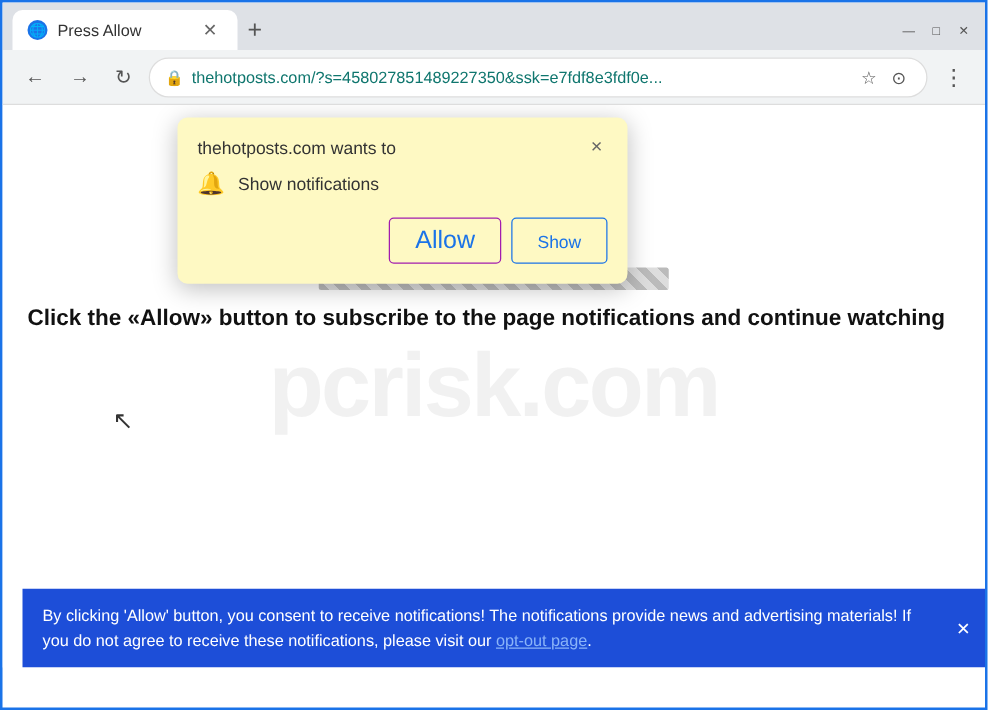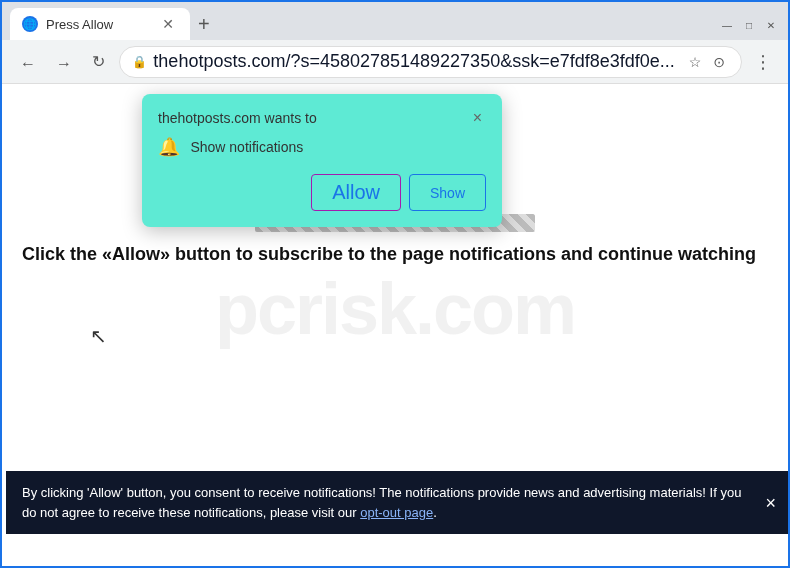--- a/index.html
+++ b/index.html
@@ -83,21 +83,21 @@
       background: #fff;
       border: 1px solid #ddd;
       border-radius: 20px;
       height: 32px;
       display: flex;
       align-items: center;
       padding: 0 12px;
       gap: 6px;
     }
     .lock-icon { font-size: 12px; color: #555; }
-    .address-text { font-size: 18px; color: #0f172a; flex: 1; overflow: hidden; text-overflow: ellipsis; white-space: nowrap; }
+    .address-text { font-size: 13px; color: #0f766e; flex: 1; overflow: hidden; text-overflow: ellipsis; white-space: nowrap; }
     .address-actions { display: flex; gap: 4px; }
     .addr-icon { font-size: 14px; color: #555; cursor: pointer; padding: 2px 4px; }
     .menu-dots { font-size: 18px; color: #555; cursor: pointer; padding: 4px; }
 
     
     .page-content {
       background: #fff;
       position: relative;
       height: calc(568px - 36px - 38px - 44px);
       overflow: hidden;
@@ -116,21 +116,21 @@
       letter-spacing: -2px;
       pointer-events: none;
       user-select: none;
     }
 
     
     .notification-popup {
       position: absolute;
       top: 10px;
       left: 140px;
-      background: #5eead4;
+      background: #fef9c3;
       border-radius: 8px;
       box-shadow: 0 4px 20px rgba(0,0,0,0.25);
       padding: 16px 16px 16px 16px;
       width: 360px;
       z-index: 10;
     }
     .popup-header {
       display: flex;
       justify-content: space-between;
       align-items: flex-start;
@@ -211,23 +211,23 @@
       top: 240px;
       left: 88px;
       font-size: 20px;
       color: #333;
     }
 
     
     .bottom-banner {
       position: absolute;
       bottom: 0;
-      left: 4px;
+      left: 16px;
       right: 0;
-      background: #0f172a;
+      background: #1d4ed8;
       color: #fff;
       padding: 12px 40px 12px 16px;
       font-size: 13px;
       line-height: 1.5;
       margin-top: 35px;
     }
     .bottom-banner a {
       color: #8ab4f8;
       text-decoration: underline;
     }

